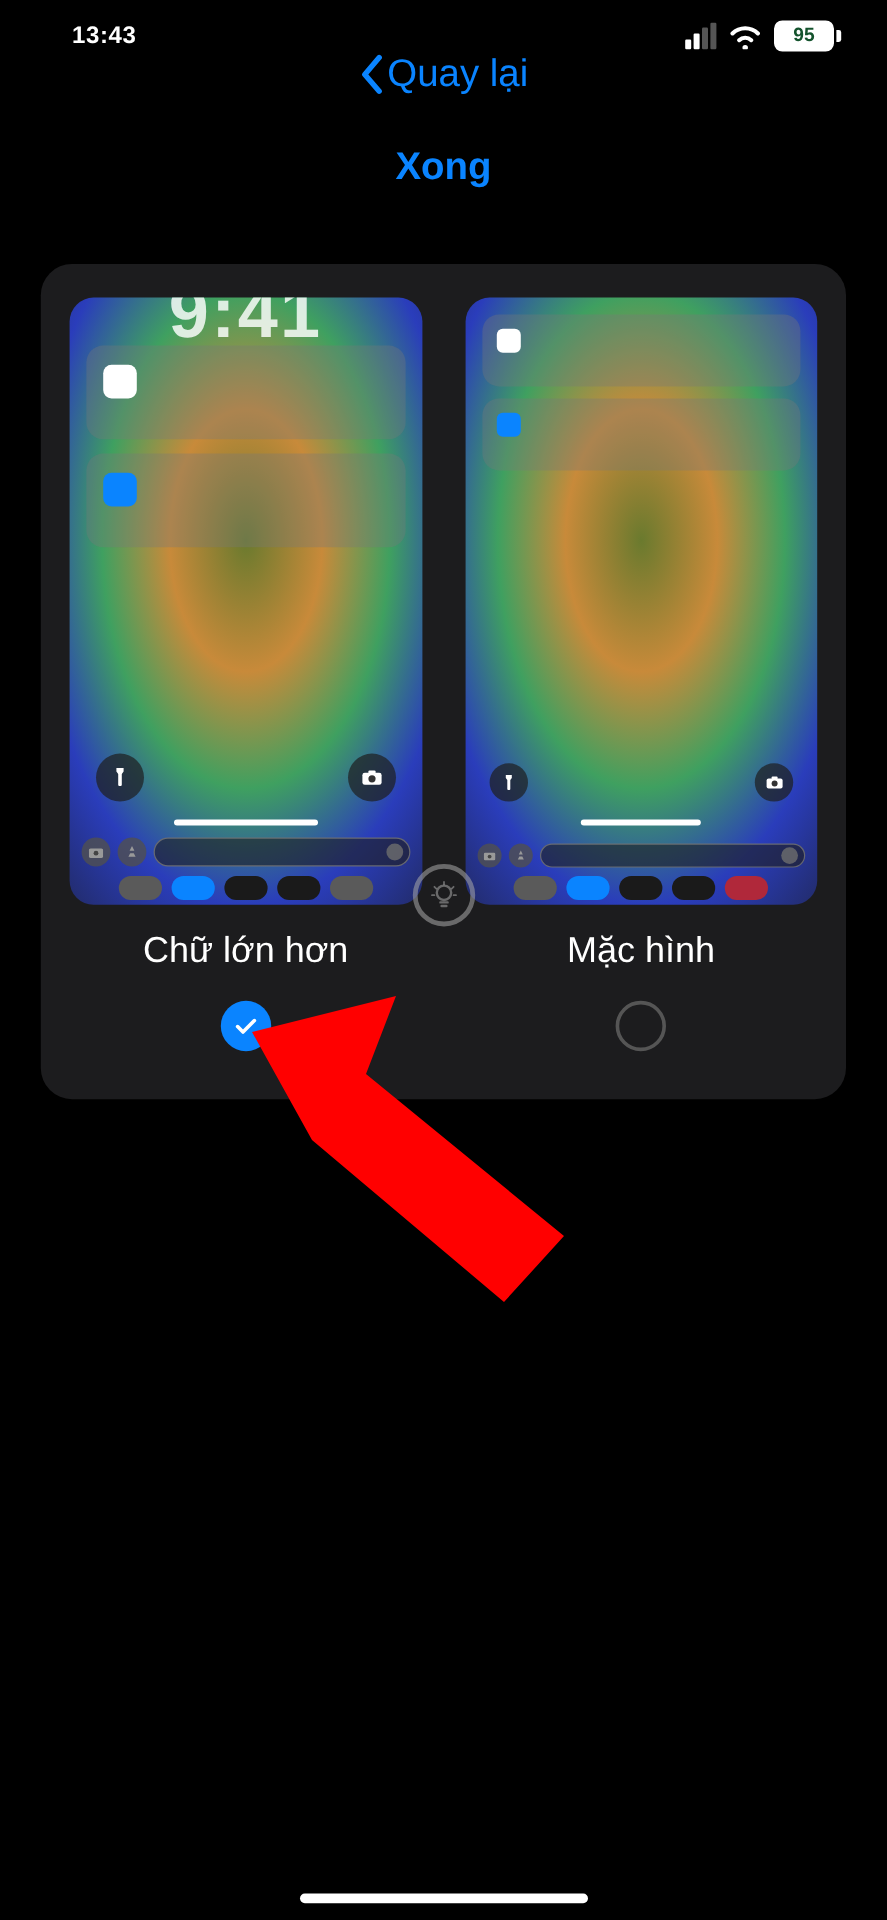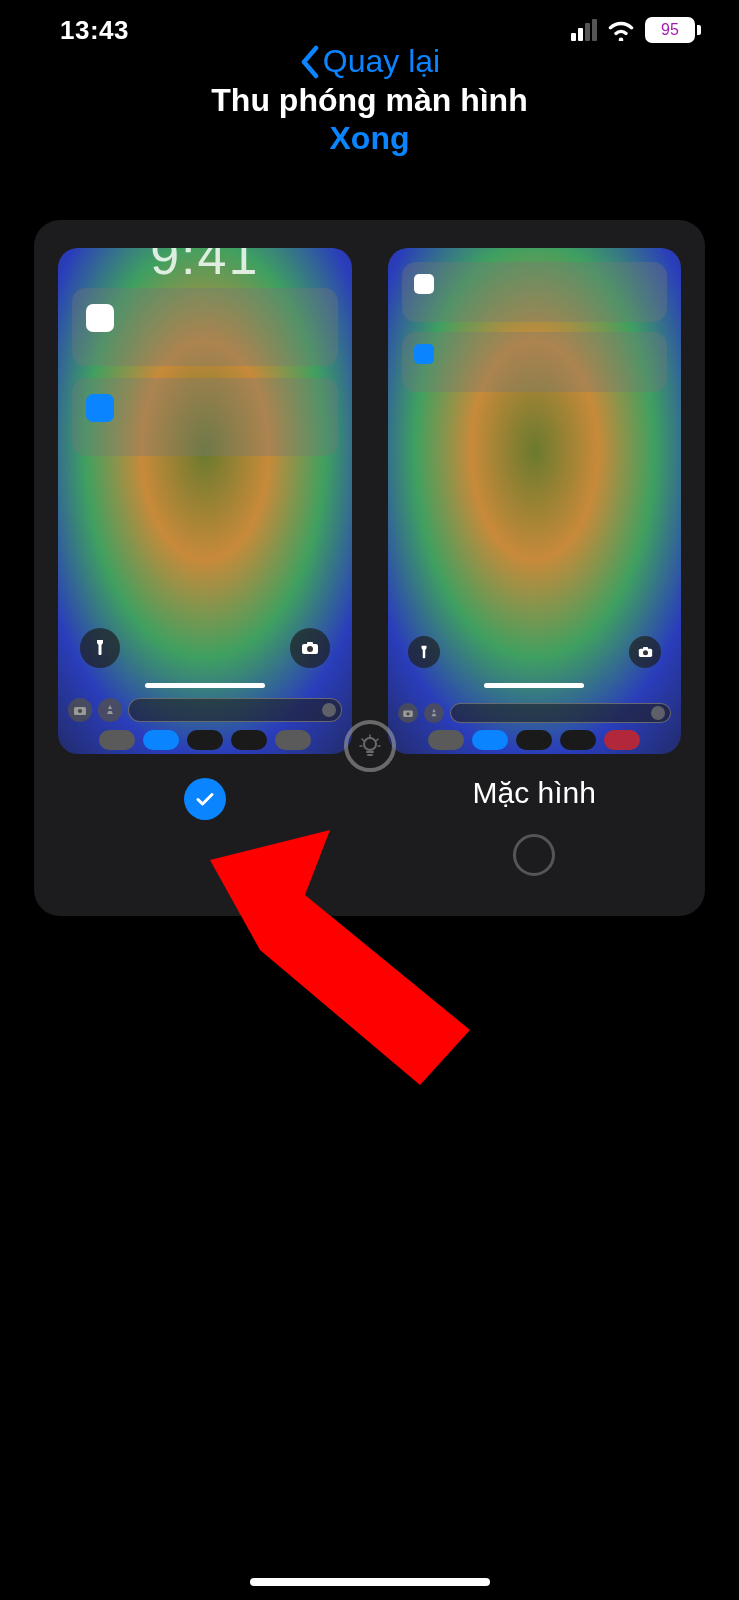--- a/index.html
+++ b/index.html
@@ -1,43 +1,43 @@
 <!DOCTYPE html>
 <html><head>
 <meta charset="utf-8">
 <style>
   * { box-sizing: border-box; margin: 0; padding: 0; }
   html, body { width: 739px; height: 1600px; background: #000; font-family: -apple-system, "SF Pro Display", "Helvetica Neue", Arial, sans-serif; color: #fff; overflow: hidden; }
 
   
   .status-bar { position: relative; height: 60px; display: flex; align-items: center; justify-content: space-between; padding: 0 38px 0 60px; }
-  .status-time { font-size: 26px; font-weight: 600; letter-spacing: 0.5px; }
+  .status-time { font-size: 20px; font-weight: 600; letter-spacing: 0.5px; }
   .status-right { display: flex; align-items: center; gap: 10px; }
   .signal-bars { display: flex; align-items: flex-end; gap: 2px; height: 22px; }
   .signal-bars span { width: 5px; background: #fff; border-radius: 1px; }
   .signal-bars span.dim { background: #555; }
   .wifi-icon svg { display:block; }
   .battery { display:flex; align-items:center; gap:2px; }
-  .battery-body { width: 50px; height: 26px; border: 2px solid #fff; border-radius: 7px; display:flex; align-items:center; justify-content:center; font-size:16px; font-weight:400; color:#a21caf; background:#fff; position:relative; }
+  .battery-body { width: 50px; height: 26px; border: 2px solid #fff; border-radius: 7px; display:flex; align-items:center; justify-content:center; font-size:16px; font-weight:700; color:#14532d; background:#fff; position:relative; }
   .battery-tip { width:4px; height:10px; background:#fff; border-radius: 0 2px 2px 0; }
 
   
   .nav-bar { height: 80px; display:flex; align-items:center; justify-content:center; padding: 0 28px; position:relative;flex-direction:column; }
   .nav-back { display:flex; align-items:center; color:#0a84ff; font-size:32px; font-weight:400; gap:4px; }
   .nav-title { position:absolute; left:50%; transform:translateX(-50%); font-size:32px; font-weight:600; color:#fff; white-space:nowrap; }
   .nav-done { color:#0a84ff; font-size:32px; font-weight:600;margin-top:40px; }
 
   
   .panel { margin: 80px 34px 0 34px; background:#1c1c1e; border-radius: 26px; padding: 28px 24px 40px 24px; position:relative; }
   .options-row { display:flex; gap: 36px; justify-content:center; }
   .option { flex:1; display:flex; flex-direction:column; align-items:center; position:relative; }
 
   
   .preview { width: 100%; aspect-ratio: 0.58; border-radius: 20px; overflow:hidden; position:relative; background: radial-gradient(120% 120% at 50% 40%, #6a7a2e 0%, #c88a3a 18%, #3fa060 34%, #2a3dbb 50%, #1a1a1a 80%); }
-  .preview.large .time-frag { position:absolute; top:-22px; left:50%; transform:translateX(-50%); font-size:52px; font-weight:400; color:rgba(255,255,255,0.82); letter-spacing:2px; white-space:nowrap; }
+  .preview.large .time-frag { position:absolute; top:-22px; left:50%; transform:translateX(-50%); font-size:60px; font-weight:700; color:rgba(255,255,255,0.82); letter-spacing:2px; white-space:nowrap; }
   .preview .widget { position:absolute; left:14px; right:14px; background:rgba(120,120,120,0.35); border-radius:14px; }
   .preview.large .w1 { top:40px; height:78px; }
   .preview.large .w1::before { content:""; position:absolute; left:14px; top:16px; width:28px; height:28px; background:#fff; border-radius:7px; }
   .preview.large .w2 { top:130px; height:78px; }
   .preview.large .w2::before { content:""; position:absolute; left:14px; top:16px; width:28px; height:28px; background:#0a84ff; border-radius:7px; }
 
   .preview.small .w1 { top:14px; height:60px; }
   .preview.small .w1::before { content:""; position:absolute; left:12px; top:12px; width:20px; height:20px; background:#fff; border-radius:5px; }
   .preview.small .w2 { top:84px; height:60px; }
   .preview.small .w2::before { content:""; position:absolute; left:12px; top:12px; width:20px; height:20px; background:#0a84ff; border-radius:5px; }
@@ -111,21 +111,20 @@
   </div>
 </div>
 
 <div class="nav-bar">
   <div class="nav-back">
     <svg width="20" height="34" viewBox="0 0 20 34">
         <path d="M17 3 L5 17 L17 31" stroke="#0a84ff" stroke-width="4.5" fill="none" stroke-linecap="round" stroke-linejoin="round"></path>
       </svg>
     <span>Quay lại</span>
   </div>
-  <div class="nav-title">Thu phóng màn hình</div>
   <div class="nav-done">Xong</div>
 </div>
 
 <div class="panel">
   <div class="options-row">
 
     <div class="option">
       <div class="preview large">
         <div class="time-frag">9:41</div>
         <div class="widget w1"></div>
@@ -158,20 +157,21 @@
           <div class="pill"></div>
         </div>
         <div class="dots">
           <span class="d-gray"></span>
             <span class="d-blue"></span>
             <span class="d-black"></span>
             <span class="d-black"></span>
             <span class="d-gray"></span>
         </div>
       </div>
+      <div class="option-label">Chữ lớn hơn</div>
       <div class="radio selected">
         <svg width="24" height="24" viewBox="0 0 24 24">
             <path d="M5 12.5l4.5 4.5L19 7.5" stroke="#fff" stroke-width="3" fill="none" stroke-linecap="round" stroke-linejoin="round"></path>
           </svg>
       </div>
     </div>
 
     <div class="option">
       <div class="preview small">
         <div class="widget w1"></div>

